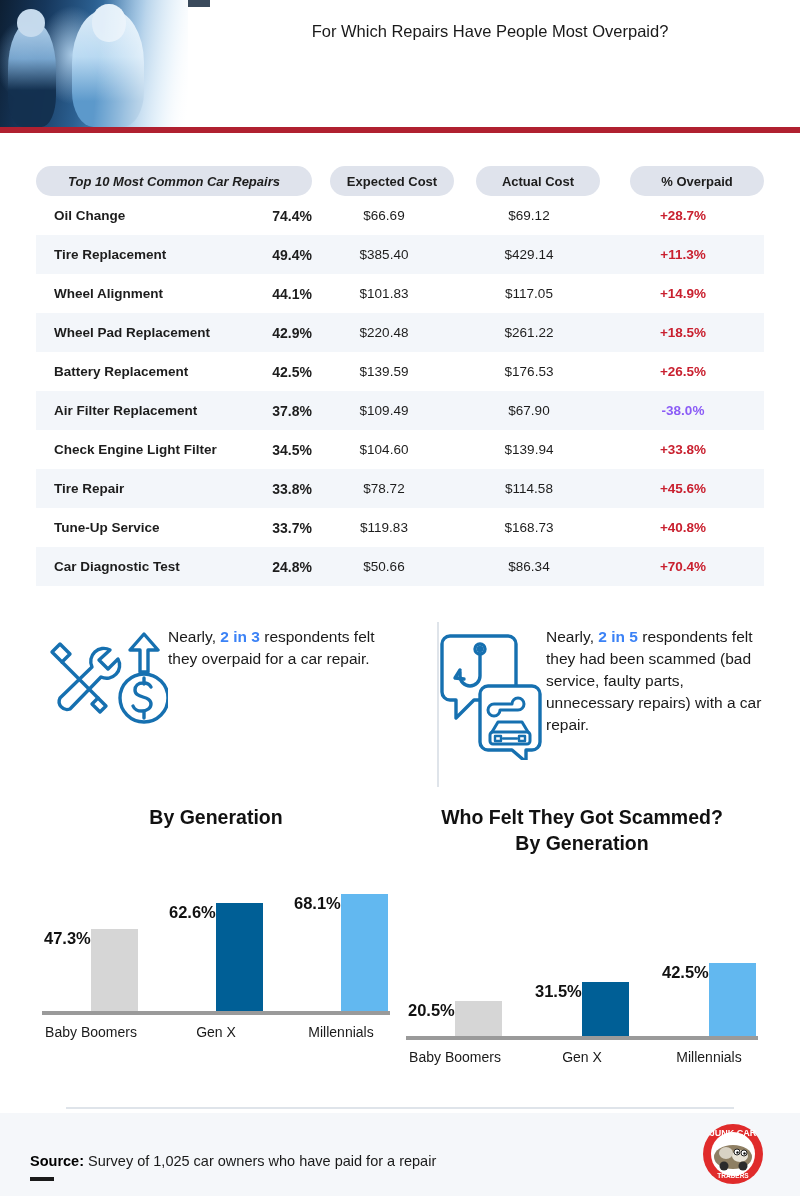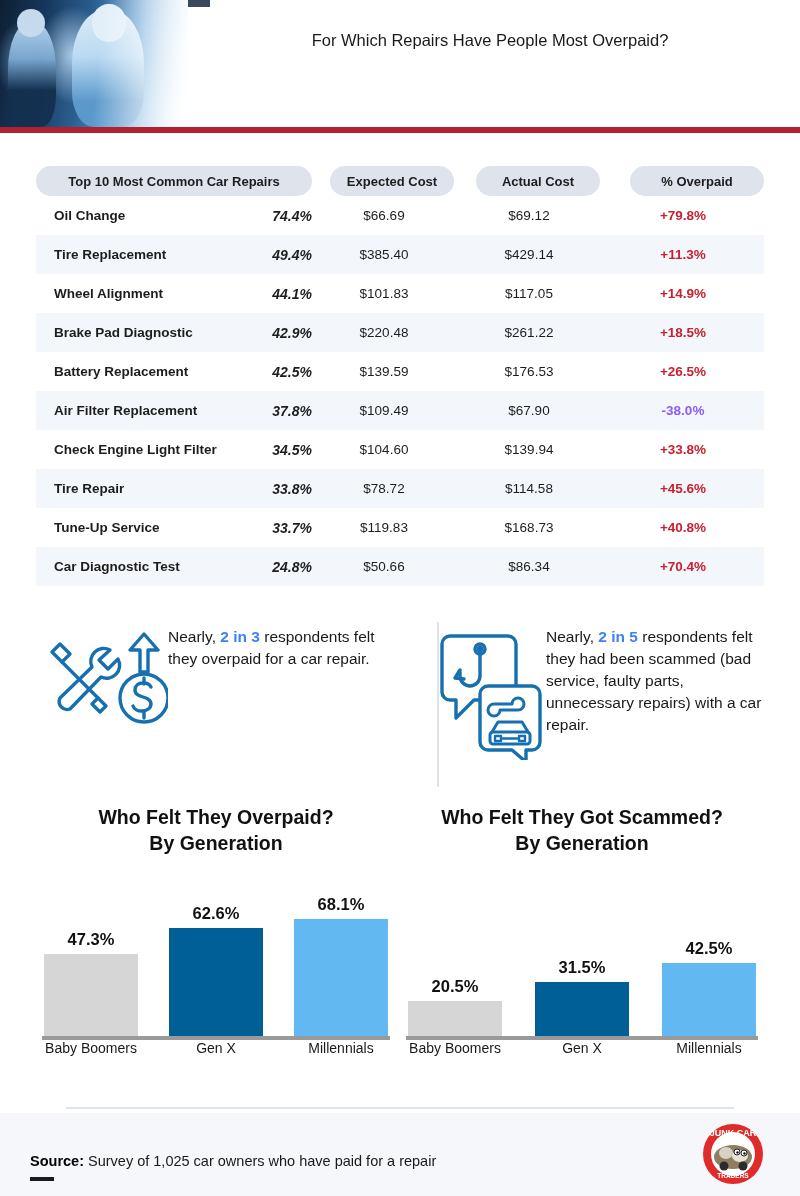--- a/index.html
+++ b/index.html
@@ -27,40 +27,40 @@
   .ph-fig.b { left:72px; top:10px; width:72px; height:117px; background:linear-gradient(180deg,#e2f0fb 0%,#bcdcf4 40%,#5e9bcd 78%); opacity:.97; }
   .ph-fig.b::before { content:""; position:absolute; left:20px; top:-6px; width:34px; height:38px; border-radius:48%; background:#e8f3fc; }
   .ph-fade { position:absolute; left:0; top:0; width:188px; height:127px;
     background:linear-gradient(95deg, rgba(255,255,255,0) 52%, rgba(255,255,255,.55) 74%, #ffffff 100%); }
   .header-topbar { position:absolute; left:188px; top:0; width:612px; height:7px; background:#fff; }
   .header-topbar::before { content:""; position:absolute; left:0; top:0; width:22px; height:7px; background:#3a4a5c; }
   .header-text { position:absolute; left:190px; top:22px; width:600px; text-align:center; }
   .title {
     color:#1670b0; font-size:39px; font-weight:bold; letter-spacing:-.5px; line-height:1.05;
   }
-  .subtitle { color:#1a1a1a; font-size:16.5px; margin-top:9px; }
+  .subtitle { color:#1a1a1a; font-size:16.5px; }
   .red-rule { position:absolute; left:0; top:127px; width:800px; height:6px; background:#b02030; }
 
   
   .table { position:absolute; left:36px; top:166px; width:728px; }
   .thead { display:flex; height:30px; }
   .th {
     background:#dfe3ec; border-radius:15px; height:30px;
     display:flex; align-items:center; justify-content:center;
     font-size:13px; font-weight:bold; color:#1d1d1d;
   }
-  .th.c1 { width:276px; }
+  .th.c1 { width:276px;font-style:italic; }
   .th.c2 { width:124px; margin-left:18px; }
   .th.c3 { width:124px; margin-left:22px; }
   .th.c4 { width:134px; margin-left:30px; }
   .trow { display:flex; align-items:center; height:39px; }
   .trow.alt { background:#f3f6fa; }
   .td { font-size:13.5px; color:#1d1d1d; }
   .td.name { width:196px; padding-left:18px; font-weight:bold; }
-  .td.pct { width:80px; text-align:right; font-weight:bold; font-size:14px;font-style:italic; }
+  .td.pct { width:80px; text-align:right; font-weight:bold; font-size:14px; }
   .td.exp { width:144px; text-align:center; }
   .td.act { width:146px; text-align:center; }
   .td.ovr { width:162px; text-align:center; font-weight:bold; font-size:13.5px; }
   .ovr.up { color:#c9202f; }
   .ovr.down { color:#8b5cf6; }
 
   
   .callouts { position:absolute; left:36px; top:620px; width:728px; height:170px; }
   .callout { position:absolute; top:0; display:flex; align-items:flex-start; }
   .callout.left { left:0; width:360px; }
@@ -72,28 +72,28 @@
 
   
   .charts { position:absolute; left:0; top:805px; width:800px; height:270px; }
   .chart { position:absolute; top:0; }
   .chart.c-left { left:36px; width:360px; }
   .chart.c-right { left:400px; width:364px; }
   .chart-title { text-align:center; font-size:19.5px; font-weight:bold; color:#111; line-height:1.32; }
   .plot { position:relative; height:162px; margin-top:22px; }
   .bars { position:absolute; left:0; bottom:4px; width:100%; height:158px;
           display:flex; align-items:flex-end; justify-content:space-between; padding:0 8px; }
-  .bar-wrap { width:94px; display:flex; flex-direction:column; align-items:center; }
+  .bar-wrap { width:94px; display:flex; flex-direction:row; align-items:flex-start; }
   .bar-val { font-size:16.5px; font-weight:bold; color:#111; margin-bottom:5px; }
   .bar { width:94px; }
   .bar.boomers { background:#d6d6d6; }
   .bar.genx { background:#005f96; }
   .bar.mill { background:#62b8f0; }
   .axis { position:absolute; left:6px; bottom:0; width:calc(100% - 12px); height:4px; background:#9a9a9a; }
-  .xlabels { display:flex; justify-content:space-between; padding:0 8px; }
+  .xlabels { display:flex; justify-content:space-between; padding:0 8px; margin-top:9px; }
   .xlabel { width:94px; text-align:center; font-size:14px; color:#1a1a1a; }
 
   
   .foot-sep { position:absolute; left:66px; top:1107px; width:668px; height:2px; background:#dfe4ea; }
   .footer { position:absolute; left:0; top:1113px; width:800px; height:83px; background:#f5f7fa; }
   .source { position:absolute; left:30px; top:40px; font-size:14.5px; color:#1a1a1a; }
   .source b { color:#000; }
   .source-dash { position:absolute; left:30px; top:64px; width:24px; height:4px; background:#1a1a1a; }
   .logo { position:absolute; right:36px; top:10px; width:62px; height:62px; }
 </style>
@@ -119,38 +119,38 @@
     <div class="th c2">Expected Cost</div>
     <div class="th c3">Actual Cost</div>
     <div class="th c4">% Overpaid</div>
   </div>
   <div id="table-body">
       <div class="trow">
         <div class="td name">Oil Change</div>
         <div class="td pct">74.4%</div>
         <div class="td exp">$66.69</div>
         <div class="td act">$69.12</div>
-        <div class="td ovr up">+79.8%</div>
+        <div class="td ovr up">+28.7%</div>
       </div>
       <div class="trow alt">
         <div class="td name">Tire Replacement</div>
         <div class="td pct">49.4%</div>
         <div class="td exp">$385.40</div>
         <div class="td act">$429.14</div>
         <div class="td ovr up">+11.3%</div>
       </div>
       <div class="trow">
         <div class="td name">Wheel Alignment</div>
         <div class="td pct">44.1%</div>
         <div class="td exp">$101.83</div>
         <div class="td act">$117.05</div>
         <div class="td ovr up">+14.9%</div>
       </div>
       <div class="trow alt">
-        <div class="td name">Brake Pad Diagnostic</div>
+        <div class="td name">Wheel Pad Replacement</div>
         <div class="td pct">42.9%</div>
         <div class="td exp">$220.48</div>
         <div class="td act">$261.22</div>
         <div class="td ovr up">+18.5%</div>
       </div>
       <div class="trow">
         <div class="td name">Battery Replacement</div>
         <div class="td pct">42.5%</div>
         <div class="td exp">$139.59</div>
         <div class="td act">$176.53</div>
@@ -246,21 +246,20 @@
       <span>Nearly,</span>
       <span class="hl">2 in 5</span>
       <span>respondents felt they had been scammed (bad service, faulty parts, unnecessary repairs) with a car repair.</span>
     </div>
   </div>
 </div>
 
 <div class="charts">
   <div class="chart c-left">
     <div class="chart-title">
-      <div>Who Felt They Overpaid?</div>
       <div>By Generation</div>
     </div>
     <div class="plot">
       <div class="bars" id="bars-0">
           <div class="bar-wrap">
             <div class="bar-val">47.3%</div>
             <div class="bar boomers" style="height: 82px;"></div>
           </div>
           <div class="bar-wrap">
             <div class="bar-val">62.6%</div>

